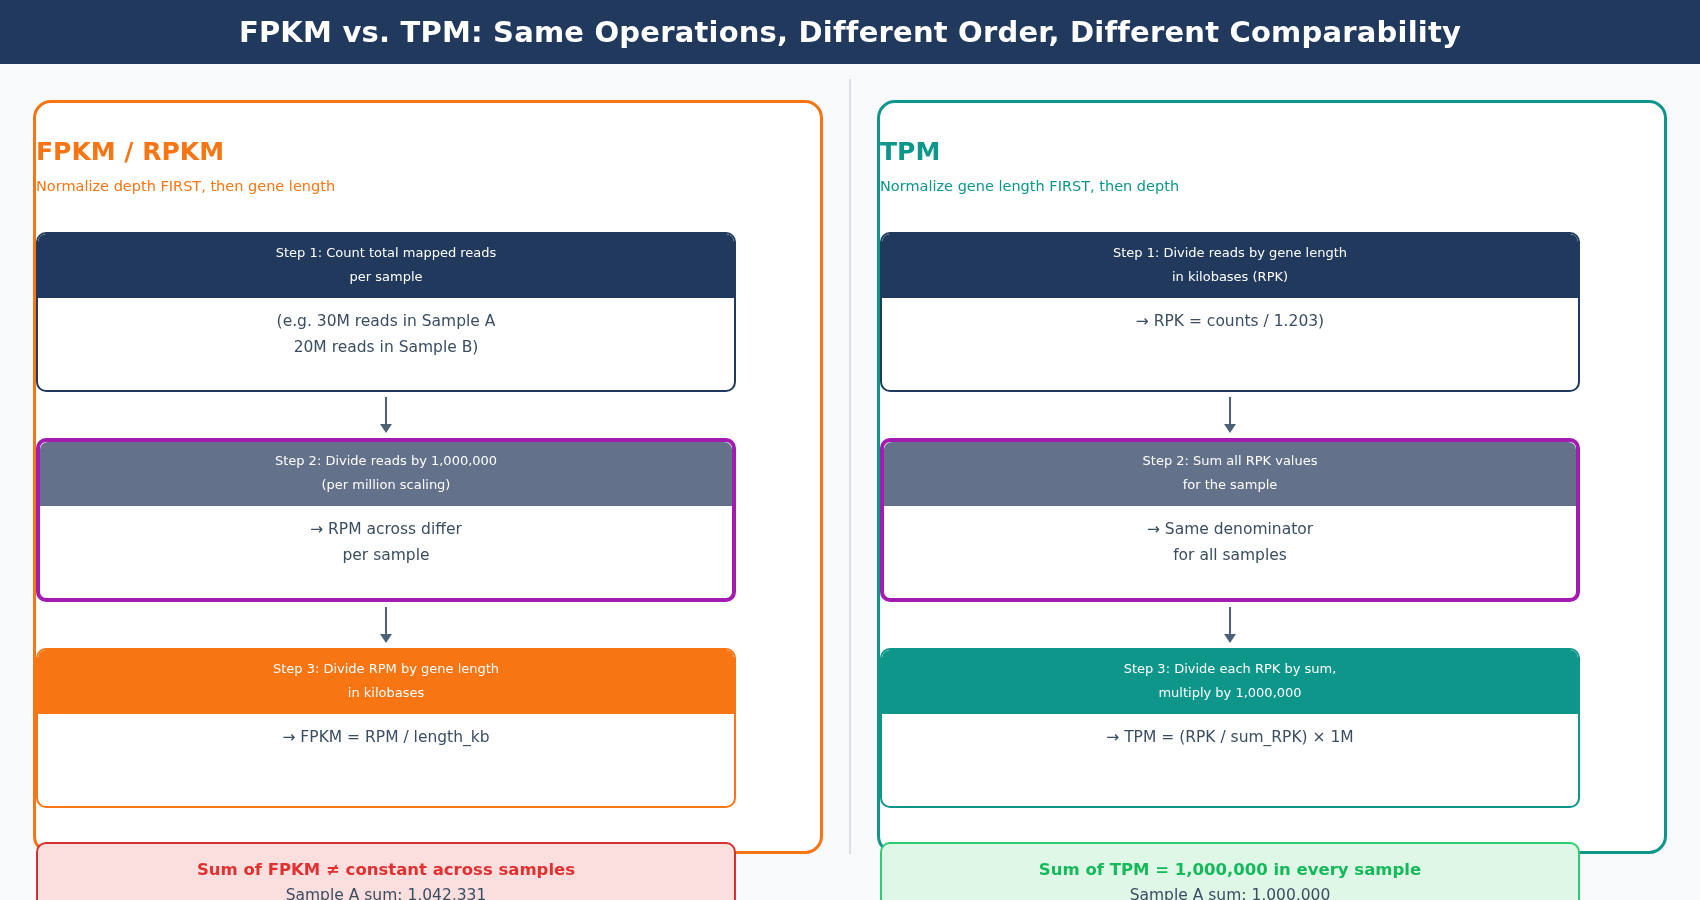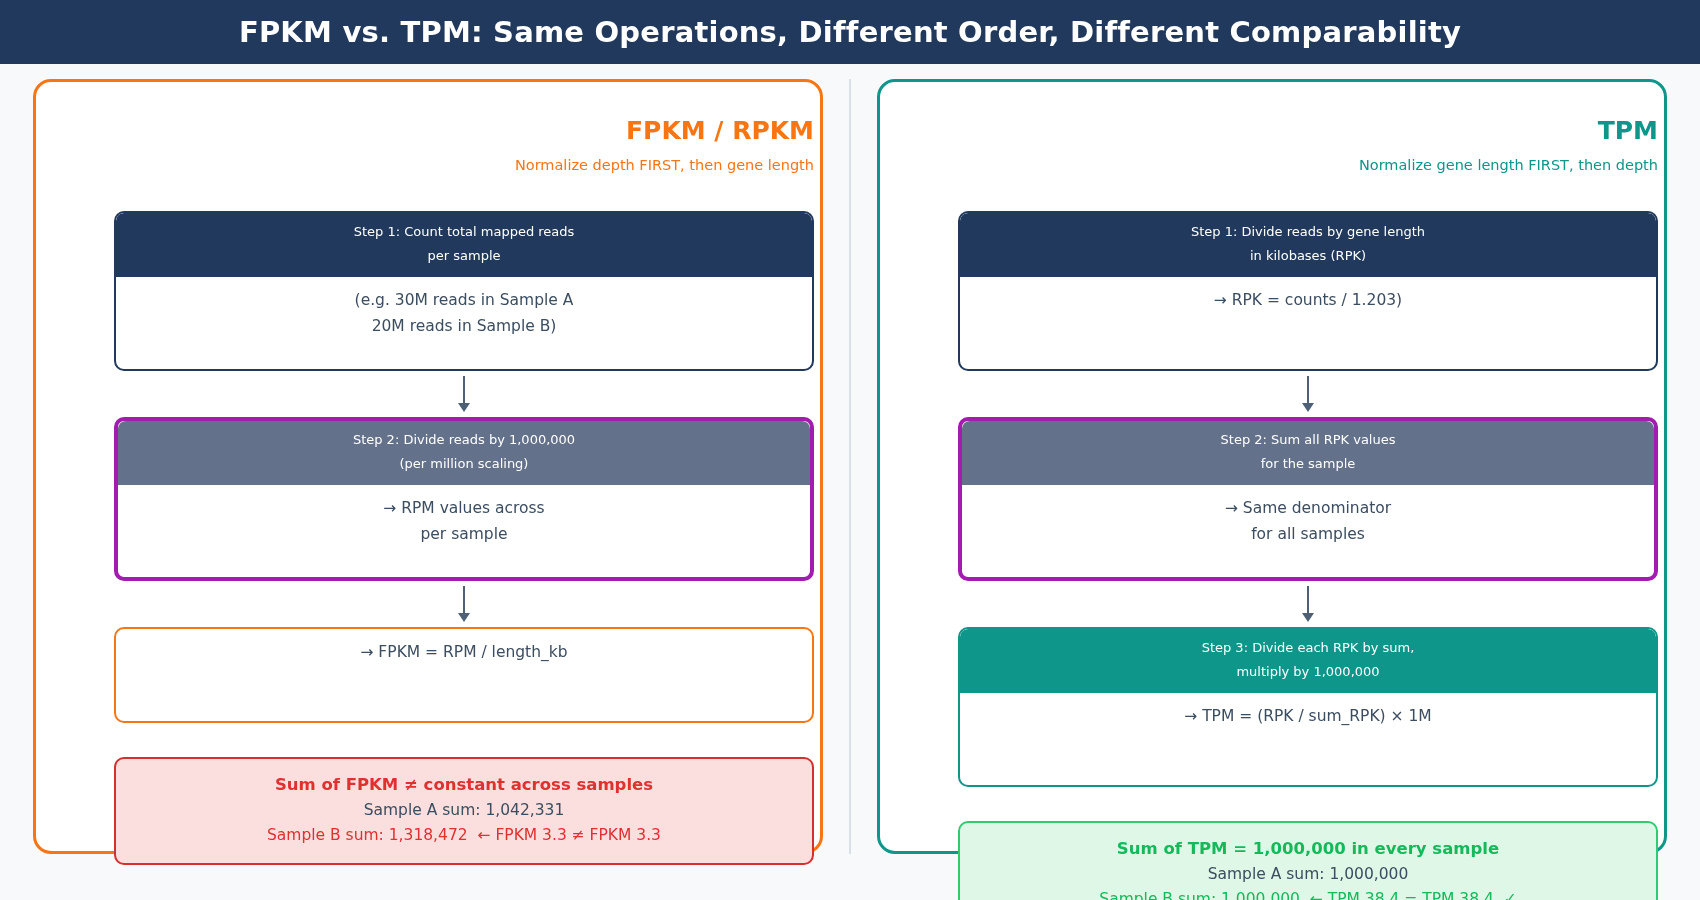--- a/index.html
+++ b/index.html
@@ -16,22 +16,22 @@
   .titlebar h1{
     margin:0;color:#FFFFFF;font-size:29px;font-weight:bold;letter-spacing:.2px;
   }
   .content{
     display:flex;align-items:stretch;
     padding:15px 33px 0 33px;height:790px;box-sizing:border-box;
   }
   .divider{width:2px;background:#D9E0E8;margin:0 26px;align-self:stretch;}
   .panel{
     flex:1;background:#FFFFFF;border-radius:18px;
-    display:flex;flex-direction:column;align-items:flex-end;
-    box-sizing:border-box;padding:26px 6px 0 0;
+    display:flex;flex-direction:column;align-items:flex-start;
+    box-sizing:border-box;padding:26px 6px 0 0;margin-top:21px;
   }
   .panel-fpkm{border:3px solid #F87514;}
   .panel-tpm{border:3px solid #0E968A;}
   .panel-title{font-size:25px;font-weight:bold;margin:8px 0 0 0;}
   .panel-fpkm .panel-title,.panel-fpkm .panel-subtitle{color:#F87514;}
   .panel-tpm .panel-title,.panel-tpm .panel-subtitle{color:#0E968A;}
   .panel-subtitle{font-size:14.5px;margin-top:12px;}
   .stack{width:700px;display:flex;flex-direction:column;margin-top:38px;}
   .step-card{
     border-radius:10px;background:#FFFFFF;overflow:hidden;
@@ -100,31 +100,35 @@
         <div class="shaft"></div>
         <div class="head"></div>
       </div>
 
       <div class="step-card card-slate">
         <div class="step-header">
           <div>Step 2: Divide reads by 1,000,000</div>
           <div>(per million scaling)</div>
         </div>
         <div class="step-body">
-          <div>→ RPM values across</div>
+          <div>→ RPM across differ</div>
           <div>per sample</div>
         </div>
       </div>
 
       <div class="arrow">
         <div class="shaft"></div>
         <div class="head"></div>
       </div>
 
       <div class="step-card card-orange">
+        <div class="step-header">
+          <div>Step 3: Divide RPM by gene length</div>
+          <div>in kilobases</div>
+        </div>
         <div class="step-body">
           <div>→ FPKM = RPM / length_kb</div>
           <div></div>
         </div>
       </div>
 
       <div class="result-box result-bad">
         <div class="result-title">Sum of FPKM ≠ constant across samples</div>
         <div class="result-line">Sample A sum: 1,042,331</div>
         <div class="result-line accent-red">Sample B sum: 1,318,472  ← FPKM 3.3 ≠ FPKM 3.3</div>

